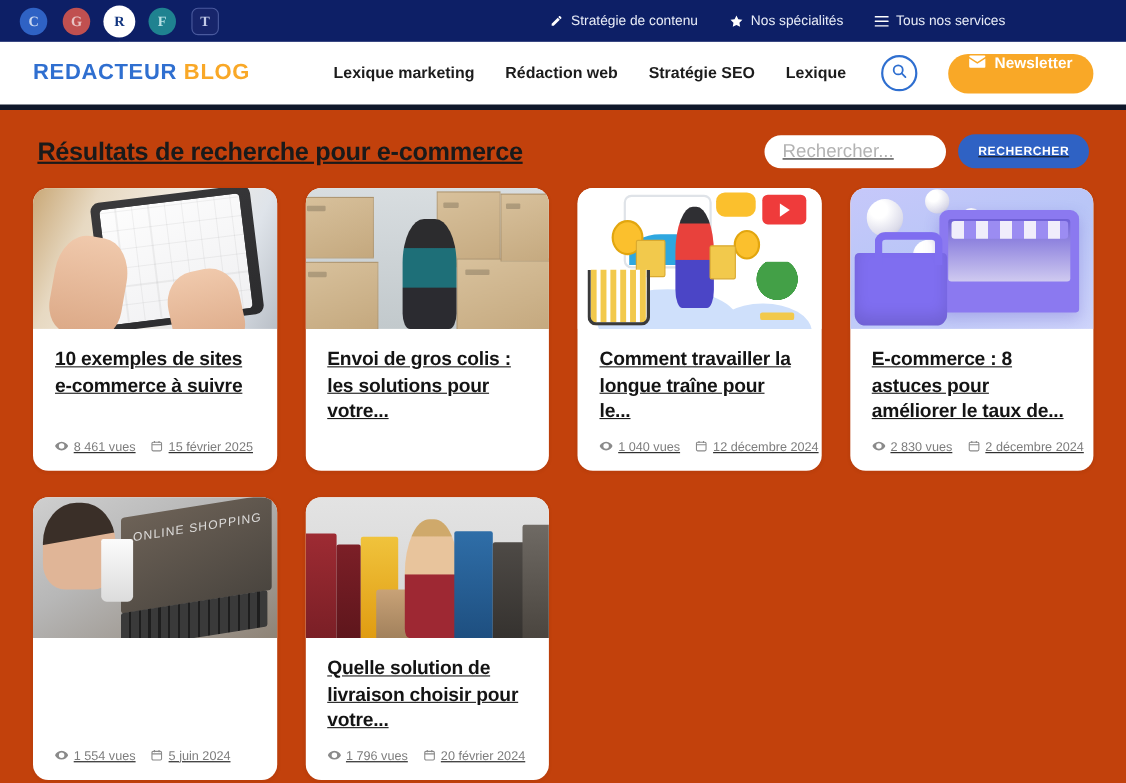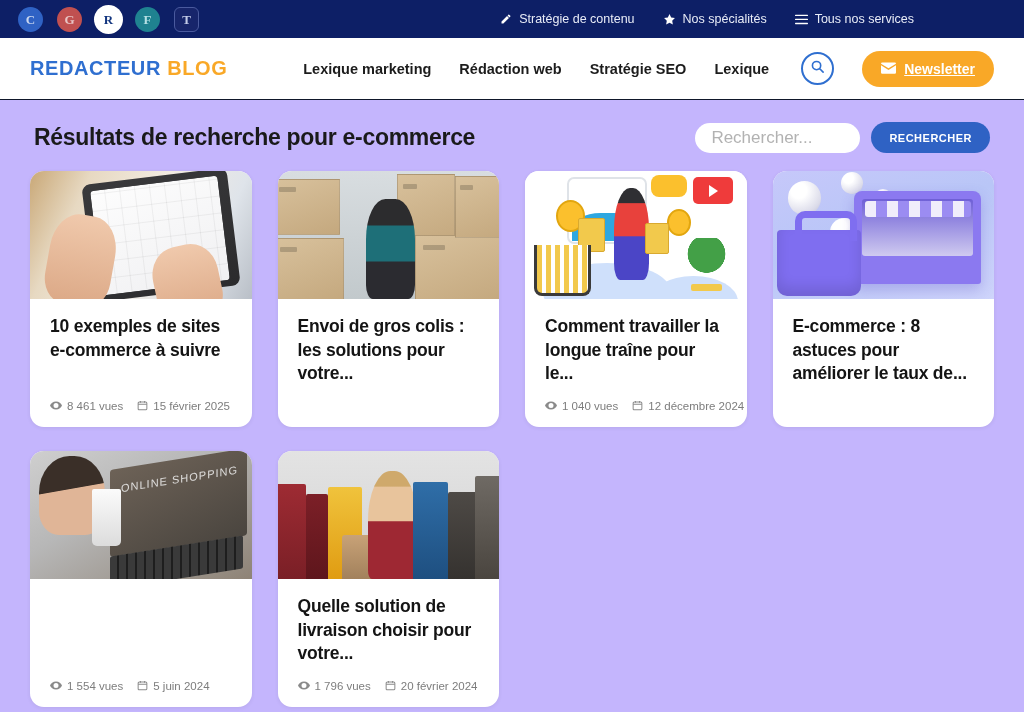--- a/index.html
+++ b/index.html
@@ -87,21 +87,21 @@
   }
   .topbar-link svg { display: block; }
 
   
   .header {
     height: 62px;
     background: #ffffff;
     display: flex;
     align-items: center;
     padding: 0 30px;
-    border-bottom: 1px solid #0f172a;
+    border-bottom: 5px solid #0f172a;
   }
 
   .logo {
     font-size: 20px;
     font-weight: 700;
     letter-spacing: 0.6px;
     cursor: pointer;
     white-space: nowrap;
   }
   .logo .l1 { color: #2f6fd0; }
@@ -135,33 +135,33 @@
     background: #f9a827;
     color: #ffffff;
     border: none;
     border-radius: 20px;
     height: 36px;
     padding: 0 19px;
     font-size: 14px;
     font-weight: 700;
     font-family: "Liberation Sans", sans-serif;
     display: flex;
-    align-items: center;
+    align-items: flex-start;
     gap: 8px;
     cursor: pointer;
     white-space: nowrap;
-    text-decoration: underline;
   }
 
   
   .page {
-    background: #c4b5fd;
+    background: #c2410c;
     padding: 0 30px;
     height: calc(712px - 38px - 62px);
     overflow: hidden;
+    text-decoration: underline;
   }
 
   .results-bar {
     display: flex;
     align-items: center;
     padding: 22px 4px 18px 4px;
   }
 
   .page-title {
     font-size: 23px;
@@ -604,20 +604,42 @@
         <div class="sphere" style="left:31%;top:1%;width:10%;height:17%"></div>
         <div class="sphere" style="left:26%;top:37%;width:13%;height:22%"></div>
         <div class="sphere" style="left:46%;top:14%;width:8%;height:14%"></div>
         <div class="laptop">
           <div class="awning"></div>
         </div>
         <div class="basket"></div>
       </div>
       <div class="card-body">
         <h2 class="card-title">E-commerce : 8 astuces pour améliorer le taux de...</h2>
+        <div class="card-meta">
+          <span class="meta-item">
+            <span>
+              <svg width="12" height="9" viewBox="0 0 24 16" fill="#8a8a8a">
+                  <path d="M12 0C6 0 1.7 4.3 0 8c1.7 3.7 6 8 12 8s10.3-4.3 12-8c-1.7-3.7-6-8-12-8zm0 13a5 5 0 1 1 0-10 5 5 0 0 1 0 10z"></path>
+                  <circle cx="12" cy="8" r="2.6" fill="#fff"></circle>
+                </svg>
+            </span>
+            <span>2 830 vues</span>
+          </span>
+          <span class="meta-item">
+            <span>
+              <svg width="11" height="11" viewBox="0 0 24 24" fill="none" stroke="#8a8a8a" stroke-width="2.2">
+                  <rect x="2.5" y="4.5" width="19" height="17" rx="2.5"></rect>
+                  <line x1="2.5" y1="9.5" x2="21.5" y2="9.5"></line>
+                  <line x1="7.5" y1="2" x2="7.5" y2="6"></line>
+                  <line x1="16.5" y1="2" x2="16.5" y2="6"></line>
+                </svg>
+            </span>
+            <span>2 décembre 2024</span>
+          </span>
+        </div>
       </div>
     </article>
 
     <article class="card">
       <div class="card-thumb th5">
         <div class="lid"></div>
         <div class="kb"></div>
         <div class="head5"></div>
         <div class="cup"></div>
       </div>

